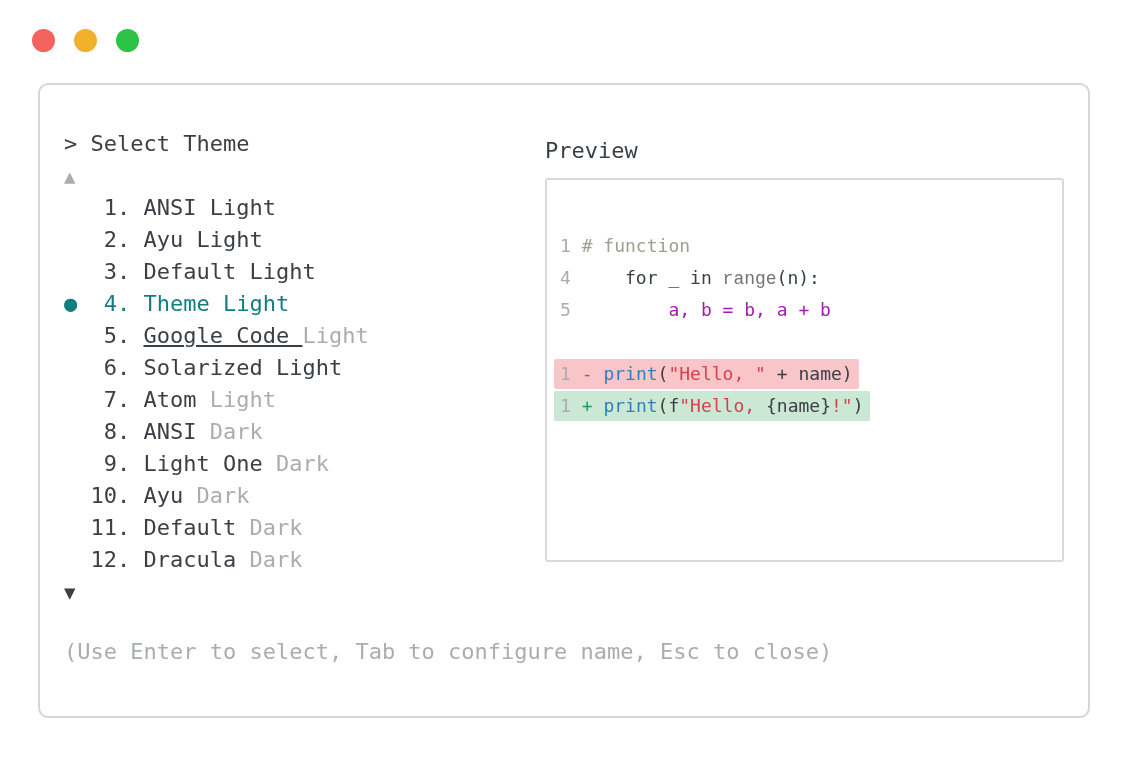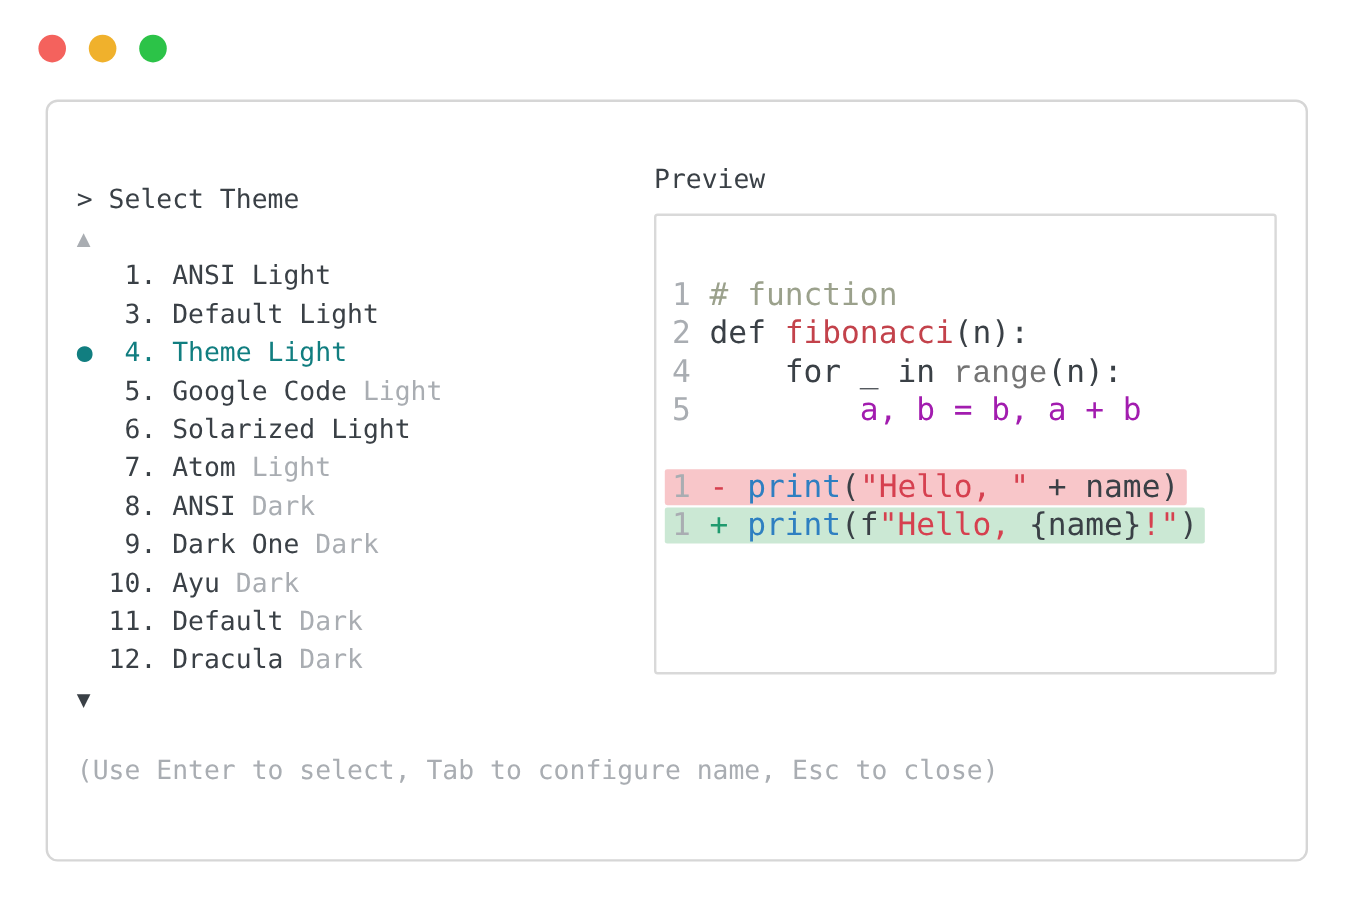--- a/index.html
+++ b/index.html
@@ -7,71 +7,71 @@
   body { position:relative; font-family:"DejaVu Sans Mono","Liberation Mono",monospace; }
 
   .traffic-lights { position:absolute; left:32px; top:29px; display:flex; gap:19px; }
   .light { width:23px; height:23px; border-radius:50%; }
 
   .panel {
     position:absolute; left:38px; top:83px; width:1052px; height:635px;
     border:2px solid #d6d6d6; border-radius:10px; background:#ffffff;
   }
 
-  .left-col { position:absolute; left:24px; top:66px; font-size:22px; color:#3a4046; }
+  .left-col { position:absolute; left:24px; top:43px; font-size:22px; color:#3a4046; }
   .row { height:32px; line-height:32px; white-space:pre; }
   .arrow { font-size:19px; }
   .help { margin-top:28px; }
 
   .preview-label { position:absolute; left:505px; top:50px; height:32px; line-height:32px; font-size:22px; color:#3a4046; }
   .preview-box {
     position:absolute; left:505px; top:93px; width:519px; height:384px;
     border:2px solid #d9d9d9; border-radius:3px; background:#ffffff;
   }
-  .code { position:absolute; left:13px; top:50px; font-size:26px; color:#3a4046; }
+  .code { position:absolute; left:13px; top:50px; font-size:18px; color:#3a4046; }
   .code .row { height:32px; line-height:32px; white-space:pre; }
   .diffbg { display:inline-block; line-height:30px; margin-left:-6px; padding:0 6px; border-radius:2px; }
 </style>
 </head>
 <body>
 
 <div class="traffic-lights">
   <div class="light" style="background: rgb(244, 98, 93);"></div>
   <div class="light" style="background: rgb(240, 177, 44);"></div>
   <div class="light" style="background: rgb(44, 195, 72);"></div>
 </div>
 
 <div class="panel" style="border-color: rgb(214, 214, 214);">
 
   <div class="left-col">
     <div class="row" style="color: rgb(58, 64, 70);"><span>&gt;</span><span> </span><span>Select Theme</span></div>
     <div class="row arrow" style="color: rgb(169, 173, 178);"><span>▲</span></div>
     <div id="theme-list">
         <div class="row"><span style="color: rgb(17, 126, 128);">  </span><span style="color: rgb(58, 64, 70);"> 1. </span><span style="color: rgb(58, 64, 70);">ANSI </span><span style="color: rgb(58, 64, 70);">Light</span></div>
+        <div class="row"><span style="color: rgb(17, 126, 128);">  </span><span style="color: rgb(58, 64, 70);"> 2. </span><span style="color: rgb(58, 64, 70);">Ayu </span><span style="color: rgb(58, 64, 70);">Light</span></div>
         <div class="row"><span style="color: rgb(17, 126, 128);">  </span><span style="color: rgb(58, 64, 70);"> 3. </span><span style="color: rgb(58, 64, 70);">Default </span><span style="color: rgb(58, 64, 70);">Light</span></div>
         <div class="row"><span style="color: rgb(17, 126, 128);">● </span><span style="color: rgb(17, 126, 128);"> 4. </span><span style="color: rgb(17, 126, 128);">Theme </span><span style="color: rgb(17, 126, 128);">Light</span></div>
-        <div class="row"><span style="color: rgb(17, 126, 128);">  </span><span style="color: rgb(58, 64, 70);"> 5. </span><span style="color: rgb(58, 64, 70);">Google Code </span><span style="color: rgb(169, 173, 178);">Light</span></div>
+        <div class="row"><span style="color: rgb(17, 126, 128);">  </span><span style="color: rgb(58, 64, 70);"> 5. </span><span style="color: rgb(58, 64, 70); text-decoration: underline;">Google Code </span><span style="color: rgb(169, 173, 178);">Light</span></div>
         <div class="row"><span style="color: rgb(17, 126, 128);">  </span><span style="color: rgb(58, 64, 70);"> 6. </span><span style="color: rgb(58, 64, 70);">Solarized </span><span style="color: rgb(58, 64, 70);">Light</span></div>
         <div class="row"><span style="color: rgb(17, 126, 128);">  </span><span style="color: rgb(58, 64, 70);"> 7. </span><span style="color: rgb(58, 64, 70);">Atom </span><span style="color: rgb(169, 173, 178);">Light</span></div>
         <div class="row"><span style="color: rgb(17, 126, 128);">  </span><span style="color: rgb(58, 64, 70);"> 8. </span><span style="color: rgb(58, 64, 70);">ANSI </span><span style="color: rgb(169, 173, 178);">Dark</span></div>
-        <div class="row"><span style="color: rgb(17, 126, 128);">  </span><span style="color: rgb(58, 64, 70);"> 9. </span><span style="color: rgb(58, 64, 70);">Dark One </span><span style="color: rgb(169, 173, 178);">Dark</span></div>
+        <div class="row"><span style="color: rgb(17, 126, 128);">  </span><span style="color: rgb(58, 64, 70);"> 9. </span><span style="color: rgb(58, 64, 70);">Light One </span><span style="color: rgb(169, 173, 178);">Dark</span></div>
         <div class="row"><span style="color: rgb(17, 126, 128);">  </span><span style="color: rgb(58, 64, 70);">10. </span><span style="color: rgb(58, 64, 70);">Ayu </span><span style="color: rgb(169, 173, 178);">Dark</span></div>
         <div class="row"><span style="color: rgb(17, 126, 128);">  </span><span style="color: rgb(58, 64, 70);">11. </span><span style="color: rgb(58, 64, 70);">Default </span><span style="color: rgb(169, 173, 178);">Dark</span></div>
         <div class="row"><span style="color: rgb(17, 126, 128);">  </span><span style="color: rgb(58, 64, 70);">12. </span><span style="color: rgb(58, 64, 70);">Dracula </span><span style="color: rgb(169, 173, 178);">Dark</span></div>
       </div>
     <div class="row arrow" style="color: rgb(58, 64, 70);"><span>▼</span></div>
     <div class="row help" style="color: rgb(169, 173, 178);">(Use Enter to select, Tab to configure name, Esc to close)</div>
   </div>
 
   <div class="preview-label" style="color: rgb(58, 64, 70);">Preview</div>
 
   <div class="preview-box" style="border-color: rgb(217, 217, 217);">
     <div class="code" id="code-lines">
         <div class="row"><span style="color: rgb(169, 173, 178);">1 </span><span style="color: rgb(155, 161, 140);"># function</span></div>
-        <div class="row"><span style="color: rgb(169, 173, 178);">2 </span><span style="color: rgb(58, 64, 70);">def </span><span style="color: rgb(195, 66, 75);">fibonacci</span><span style="color: rgb(58, 64, 70);">(n):</span></div>
         <div class="row"><span style="color: rgb(169, 173, 178);">4 </span><span style="color: rgb(58, 64, 70);">    for _ in </span><span style="color: #737373; font-family: Liberation Mono, monospace;">range</span><span style="color: rgb(58, 64, 70);">(n):</span></div>
         <div class="row"><span style="color: rgb(169, 173, 178);">5 </span><span style="color: #a21caf; margin-top: 12px;">        a, b = b, a + b</span></div>
         <div class="row"></div>
         <div class="row"><span class="diffbg" style="background: rgb(248, 198, 201);"><span style="color: rgb(169, 173, 178);">1 </span><span style="color: rgb(214, 64, 79);">- </span><span style="color: rgb(46, 127, 193);">print</span><span style="color: rgb(58, 64, 70);">(</span><span style="color: rgb(214, 64, 79);">"Hello, "</span><span style="color: rgb(58, 64, 70);"> + name)</span></span></div>
         <div class="row"><span class="diffbg" style="background: rgb(203, 232, 212);"><span style="color: rgb(169, 173, 178);">1 </span><span style="color: rgb(31, 154, 110);">+ </span><span style="color: rgb(46, 127, 193);">print</span><span style="color: rgb(58, 64, 70);">(f</span><span style="color: rgb(214, 64, 79);">"Hello, </span><span style="color: rgb(58, 64, 70);">{name}</span><span style="color: rgb(214, 64, 79);">!"</span><span style="color: rgb(58, 64, 70);">)</span></span></div>
       </div>
   </div>
 
 </div>
 

